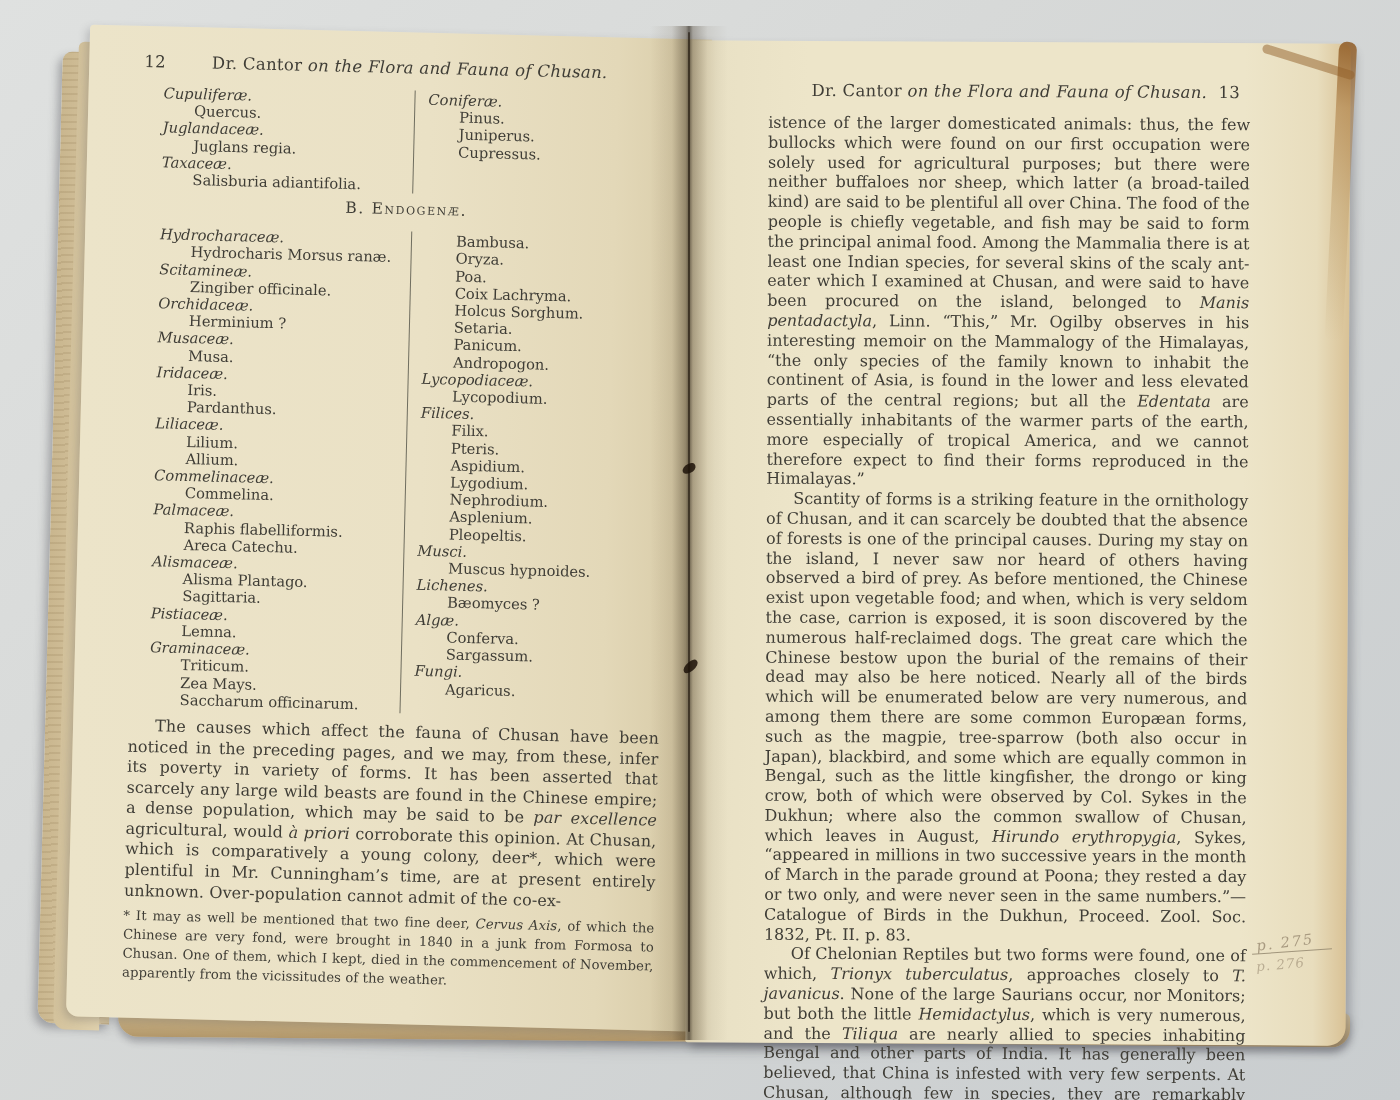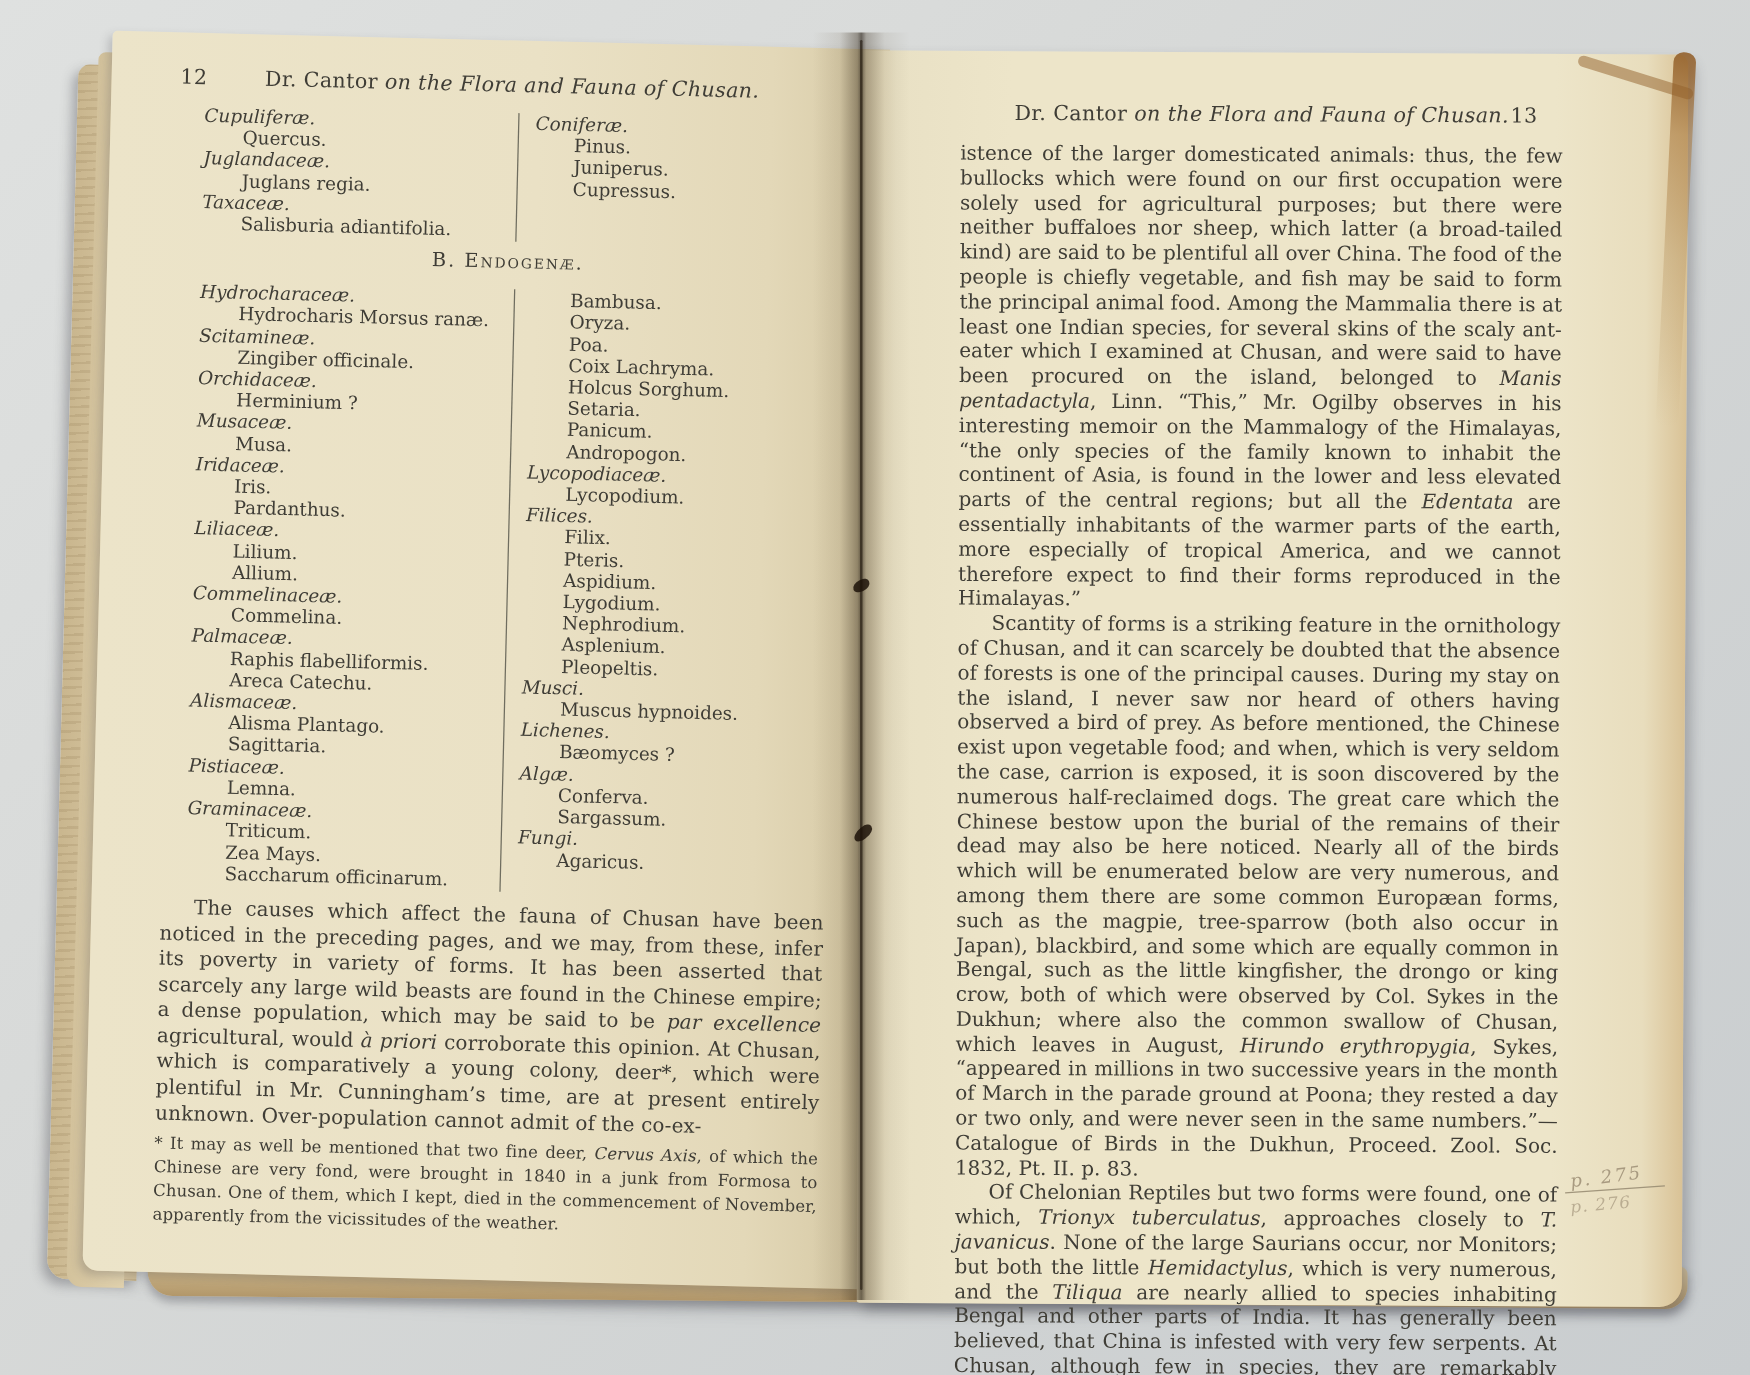--- a/index.html
+++ b/index.html
@@ -73,21 +73,21 @@
     border-radius: 6px;
   }
 
   .page-inner { position:relative; width:100%; height:100%; box-sizing:border-box; }
   .left-page  .page-inner { padding: 26px 36px 0 55px; }
   .right-page .page-inner { padding: 40px 100px 0 78px; }
 
   
   .header { display:flex; align-items:baseline; font-size:16.5px; letter-spacing:0.3px; }
   .pagenum { width:42px; }
-  .pagenum.right { text-align:left; }
+  .pagenum.right { text-align:center; }
   .ptitle { flex:1; text-align:center; white-space:nowrap; }
   .hspacer { width:42px; }
 
   
   .taxlist { display:flex; margin:13px 0 0 20px; width:502px; }
   .taxlist .col { box-sizing:border-box; }
   .taxlist .colL { width:50%; }
   .taxlist .colR { width:50%; border-left:1px solid #6f6d5f; padding-left:13px; }
   .taxlist .family, .taxlist .species { font-size:14.7px; line-height:17.2px; white-space:nowrap; }
   .taxlist .species { padding-left:31px; }

